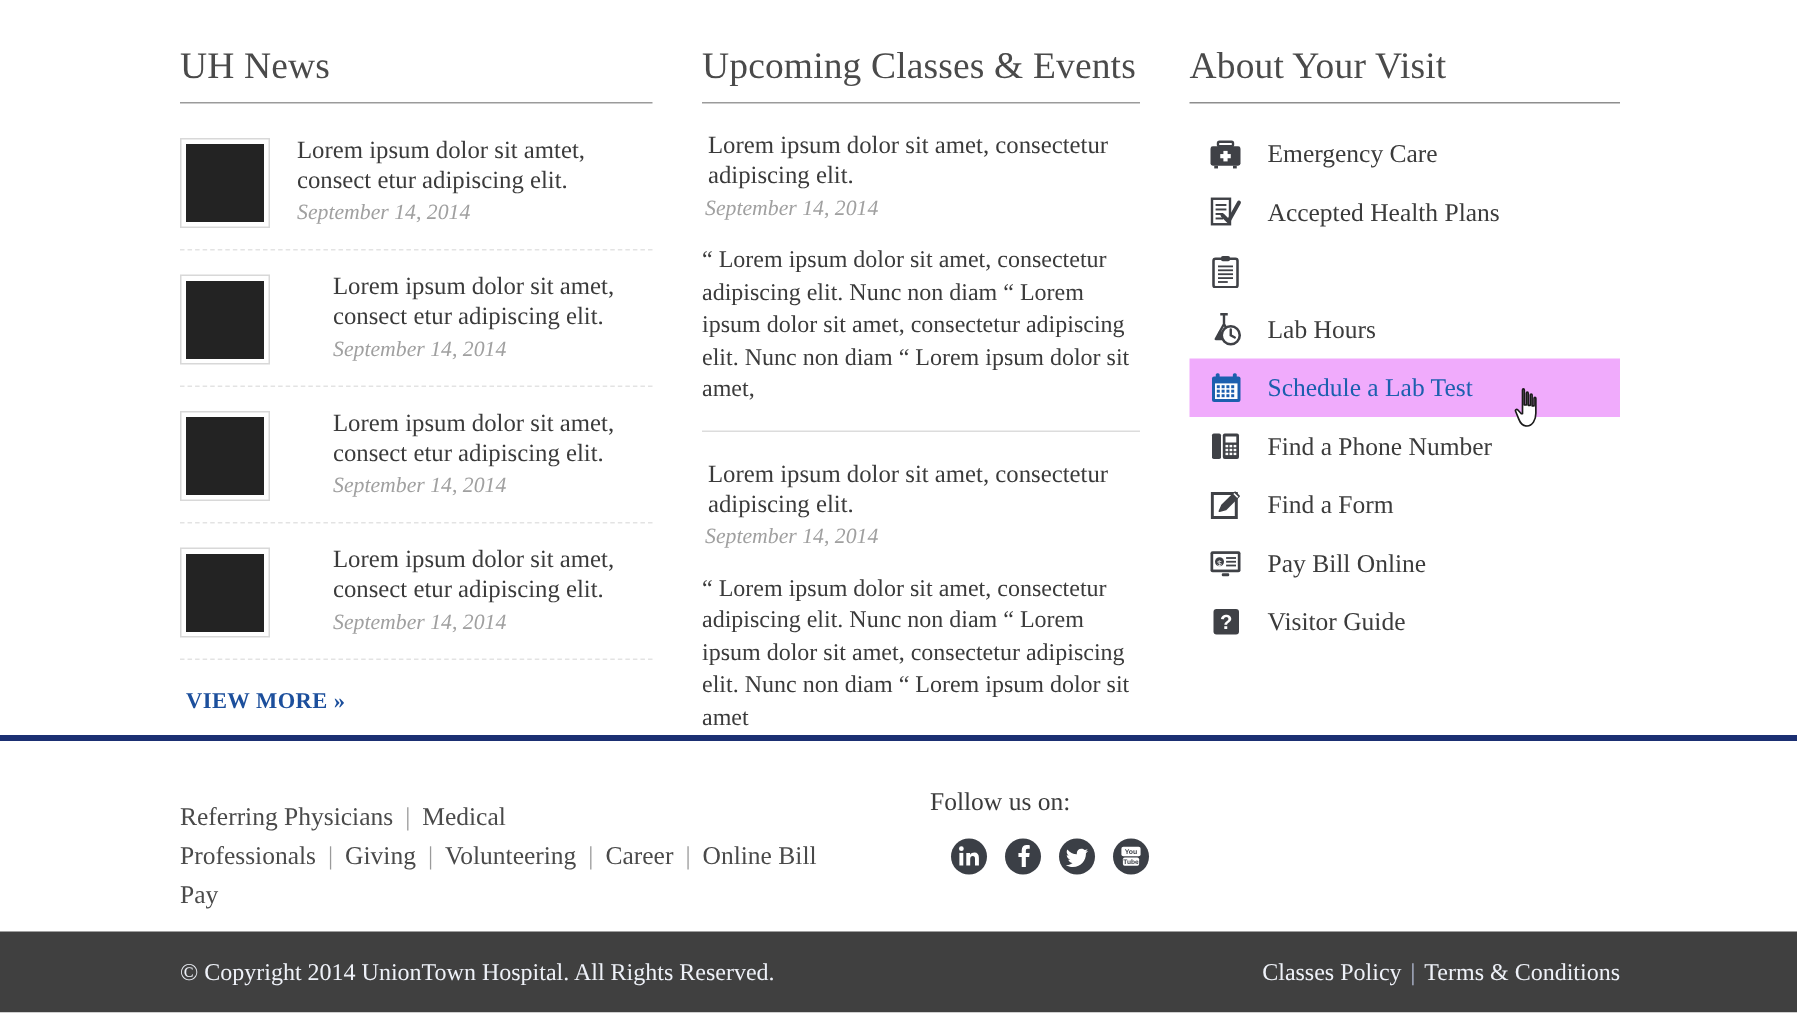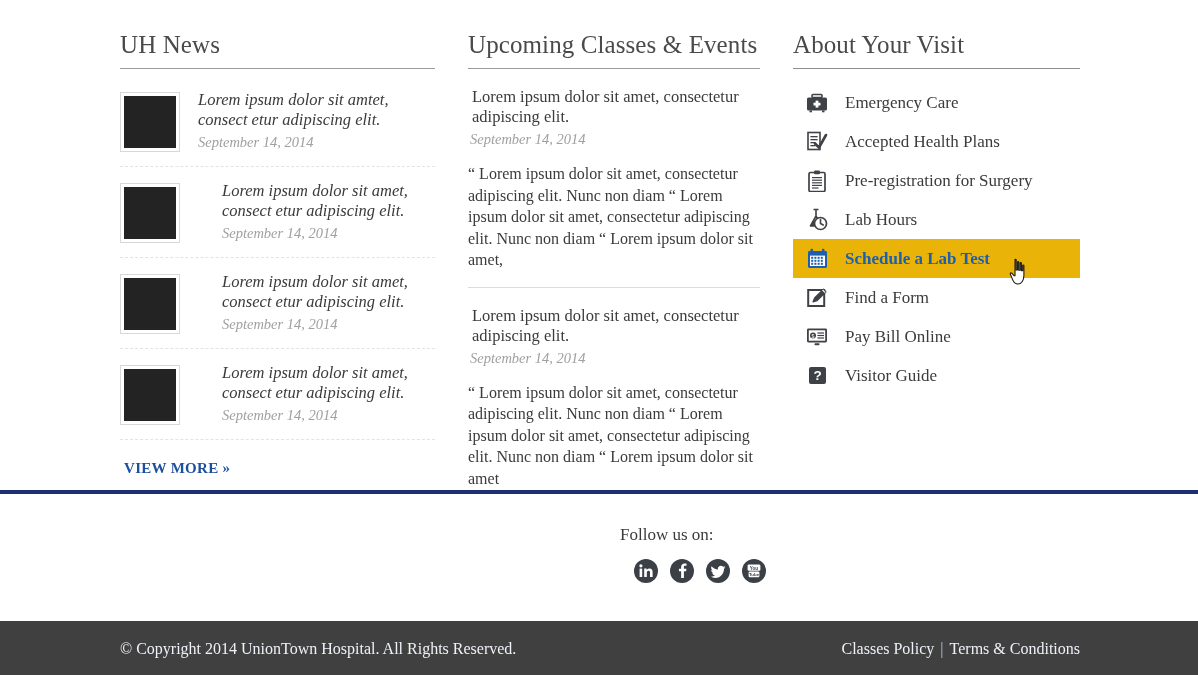--- a/index.html
+++ b/index.html
@@ -57,21 +57,20 @@
     padding: 3px;
     background-clip: content-box;
     margin-right: 18px;
     margin-top: 2px;
   }
   .news-body { flex: 1 1 auto; min-width: 0; }
   .news-text {
     font-size: 16.5px;
     line-height: 20px;
     color: #3b3b3b;
-    font-style: italic;
   }
   .news-date {
     font-size: 14.5px;
     font-style: italic;
     color: #a0a0a0;
     margin-top: 3px;
     line-height: 18px;
   }
 
   
@@ -117,21 +116,21 @@
 
   
   .visit-list { margin-top: -4px; }
   .visit-item {
     display: flex;
     align-items: center;
     height: 39px;
     padding-left: 12px;
     cursor: pointer;
   }
-  .visit-item.active { background: #eab308; font-weight: bold; }
+  .visit-item.active { background: #f0abfc; }
   .visit-icon {
     width: 24px; height: 24px;
     flex: 0 0 24px;
     margin-right: 16px;
     display: flex; align-items: center; justify-content: center;
   }
   .visit-icon svg { display: block; }
   .visit-label {
     font-size: 17px;
     color: #3b3b3b;
@@ -323,21 +322,20 @@
               <svg width="18" height="22" viewBox="0 0 18 22">
         <rect x="1" y="2.5" width="16" height="19" rx="1.4" fill="#fff" stroke="#3f4146" stroke-width="1.7"></rect>
         <rect x="6" y="0.6" width="6" height="3.6" rx="1.2" fill="#3f4146"></rect>
         <rect x="4" y="7" width="10" height="1.2" fill="#3f4146"></rect>
         <rect x="4" y="9.6" width="10" height="1.2" fill="#3f4146"></rect>
         <rect x="4" y="12.2" width="10" height="1.2" fill="#3f4146"></rect>
         <rect x="4" y="14.8" width="10" height="1.2" fill="#3f4146"></rect>
         <rect x="4" y="17.4" width="6.5" height="1.2" fill="#3f4146"></rect>
       </svg>
             </span>
-     <span class="visit-label">Pre-registration for Surgery</span>
           </div>
           <div class="visit-item">
             <span class="visit-icon">
               <svg width="23" height="23" viewBox="0 0 23 23">
         <path d="M7.5,1.5 L12.5,1.5 M10,1.5 L10,8 L4.5,18 L15.5,18 L10,8" fill="none" stroke="#3f4146" stroke-width="1.6" stroke-linejoin="round"></path>
         <path d="M6.6,13 L13.4,13 L15.5,18 L4.5,18 Z" fill="#3f4146"></path>
         <circle cx="14.5" cy="15.5" r="6" fill="#fff" stroke="#3f4146" stroke-width="1.7"></circle>
         <path d="M14.5,11.6 L14.5,15.5 L17.2,17" fill="none" stroke="#3f4146" stroke-width="1.6" stroke-linecap="round"></path>
       </svg>
             </span>
@@ -363,20 +361,41 @@
                   <rect x="7.4" y="14.8" width="2" height="2"></rect>
           <rect x="10.6" y="14.8" width="2" height="2"></rect>
                   <rect x="13.8" y="14.8" width="2" height="2"></rect>
         </g>
       </svg>
             </span>
      <span class="visit-label">Schedule a Lab Test</span>
           </div>
           <div class="visit-item">
             <span class="visit-icon">
+              <svg width="20" height="21" viewBox="0 0 20 21">
+        <rect x="1" y="2" width="6" height="17" rx="1.2" fill="#3f4146"></rect>
+        <rect x="8.2" y="2" width="10.8" height="17" rx="1.3" fill="#3f4146"></rect>
+        <rect x="10" y="4" width="7.2" height="4" fill="#fff"></rect>
+        <g fill="#fff">
+          <rect x="10" y="9.6" width="1.8" height="1.6"></rect>
+                  <rect x="12.7" y="9.6" width="1.8" height="1.6"></rect>
+                  <rect x="15.4" y="9.6" width="1.8" height="1.6"></rect>
+          <rect x="10" y="12.2" width="1.8" height="1.6"></rect>
+                  <rect x="12.7" y="12.2" width="1.8" height="1.6"></rect>
+                  <rect x="15.4" y="12.2" width="1.8" height="1.6"></rect>
+          <rect x="10" y="14.8" width="1.8" height="1.6"></rect>
+                  <rect x="12.7" y="14.8" width="1.8" height="1.6"></rect>
+                  <rect x="15.4" y="14.8" width="1.8" height="1.6"></rect>
+        </g>
+      </svg>
+            </span>
+     <span class="visit-label">Find a Phone Number</span>
+          </div>
+          <div class="visit-item">
+            <span class="visit-icon">
               <svg width="21" height="21" viewBox="0 0 21 21">
         <rect x="1.2" y="3" width="16" height="16" fill="none" stroke="#3f4146" stroke-width="2"></rect>
         <path d="M6,14.8 L7.6,11 L16.4,2.2 L19,4.8 L10.2,13.6 Z" fill="#3f4146" stroke="#3f4146" stroke-width="1.2" stroke-linejoin="round"></path>
         <path d="M15.6,3 L18.2,5.6" stroke="#fff" stroke-width="1.1"></path>
       </svg>
             </span>
      <span class="visit-label">Find a Form</span>
           </div>
           <div class="visit-item">
             <span class="visit-icon">
@@ -405,20 +424,21 @@
      <span class="visit-label">Visitor Guide</span>
           </div>
         </div>
     </div>
 
   </div>
 
   <div class="footer-divider"></div>
 
   <div class="footer">
+    <div class="foot-links" id="foot-links"><a>Referring Physicians</a><span class="foot-sep">|</span><a>Medical Professionals</a><span class="foot-sep">|</span><a>Giving</a><span class="foot-sep">|</span><a>Volunteering</a><span class="foot-sep">|</span><a>Career</a><span class="foot-sep">|</span><a>Online Bill Pay</a></div>
 
     <div class="follow">
       <div class="follow-label">Follow us on:</div>
       <div class="social-row" id="social-row">
           <div class="social">
             <svg width="24" height="24" viewBox="0 0 24 24">
         <rect x="5.6" y="9.6" width="2.6" height="8.4" fill="#fff"></rect>
         <circle cx="6.9" cy="6.8" r="1.6" fill="#fff"></circle>
         <path d="M10.2,9.6 L12.7,9.6 L12.7,10.9 C13.3,9.9 14.4,9.4 15.6,9.4 C17.6,9.4 18.6,10.7 18.6,13 L18.6,18 L16,18 L16,13.6 C16,12.3 15.5,11.7 14.5,11.7 C13.5,11.7 12.8,12.4 12.8,13.7 L12.8,18 L10.2,18 Z" fill="#fff"></path>
       </svg>

